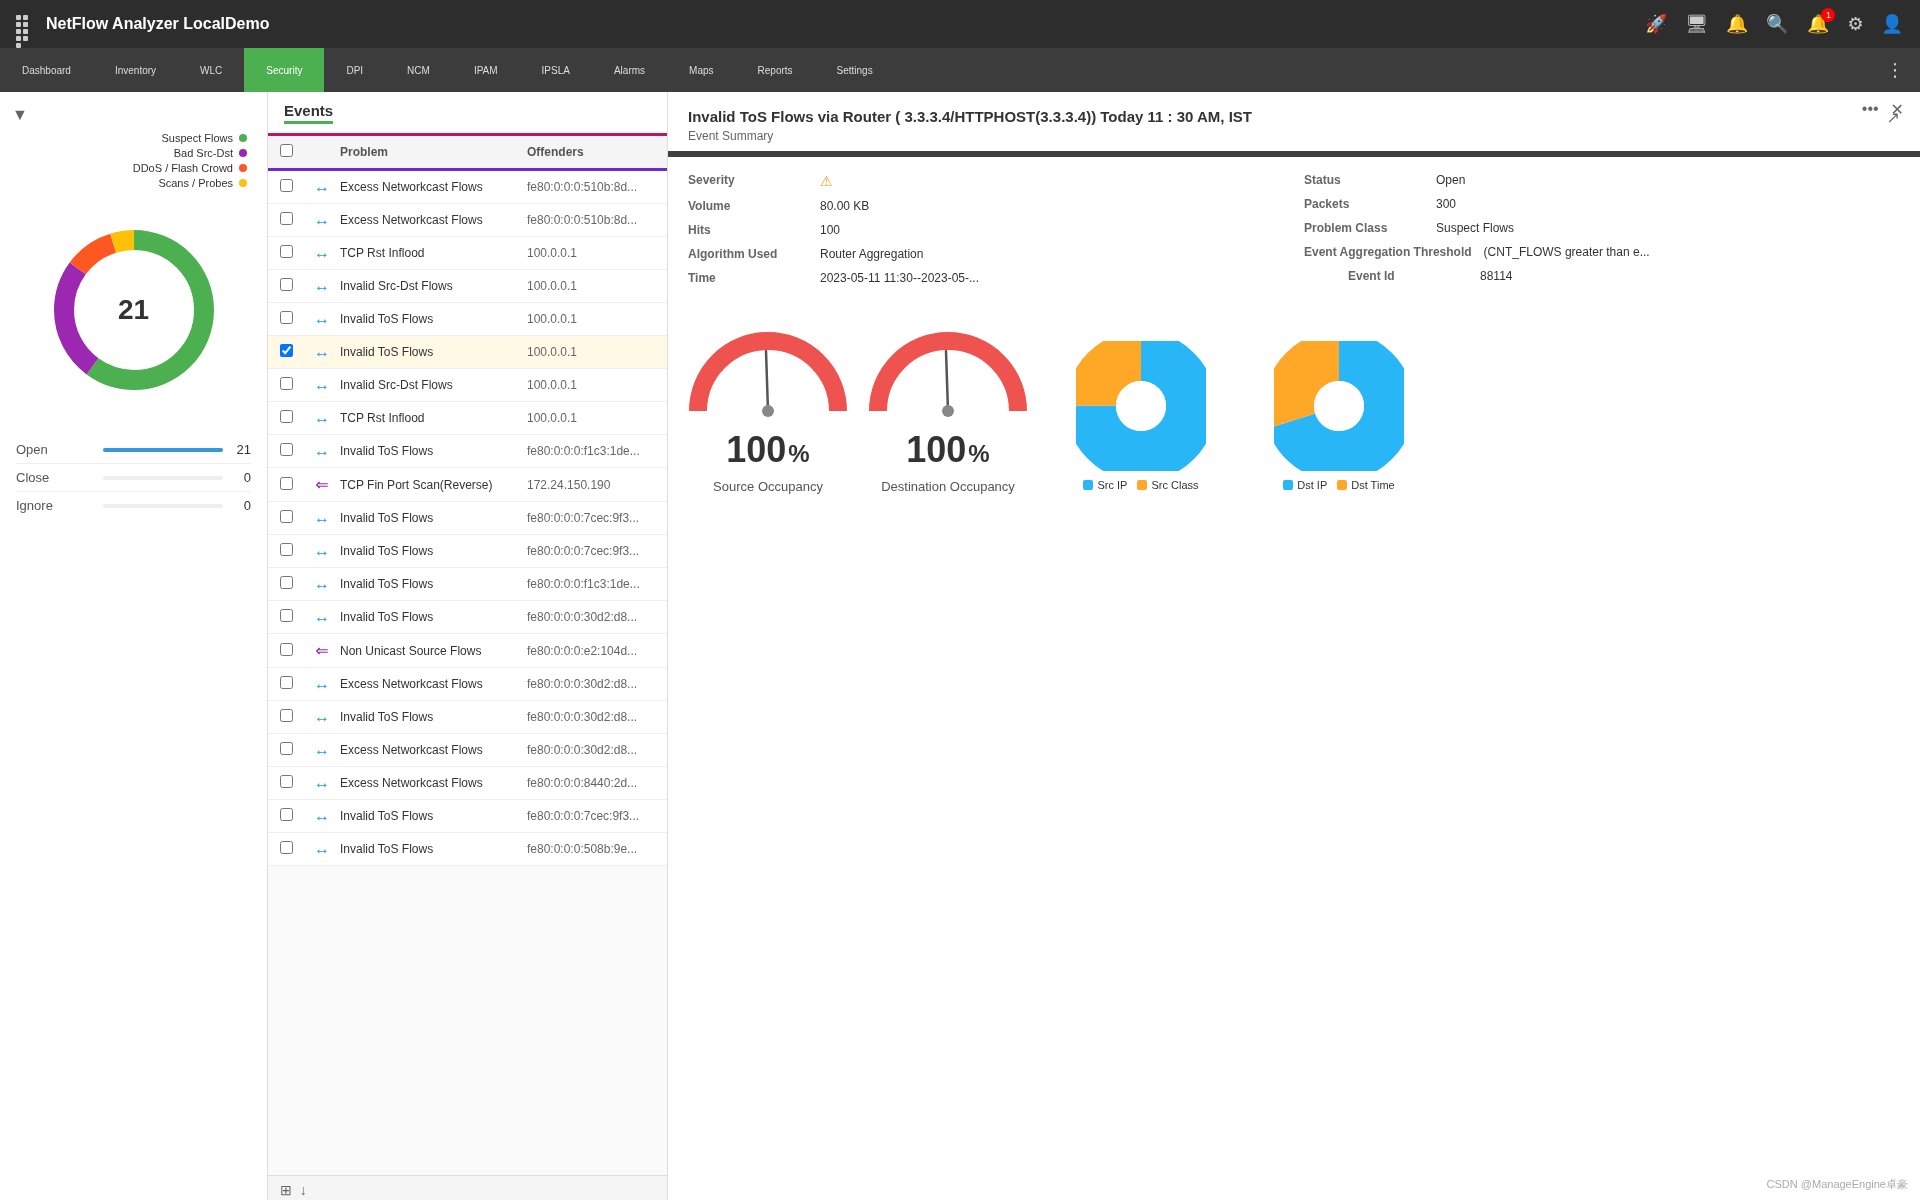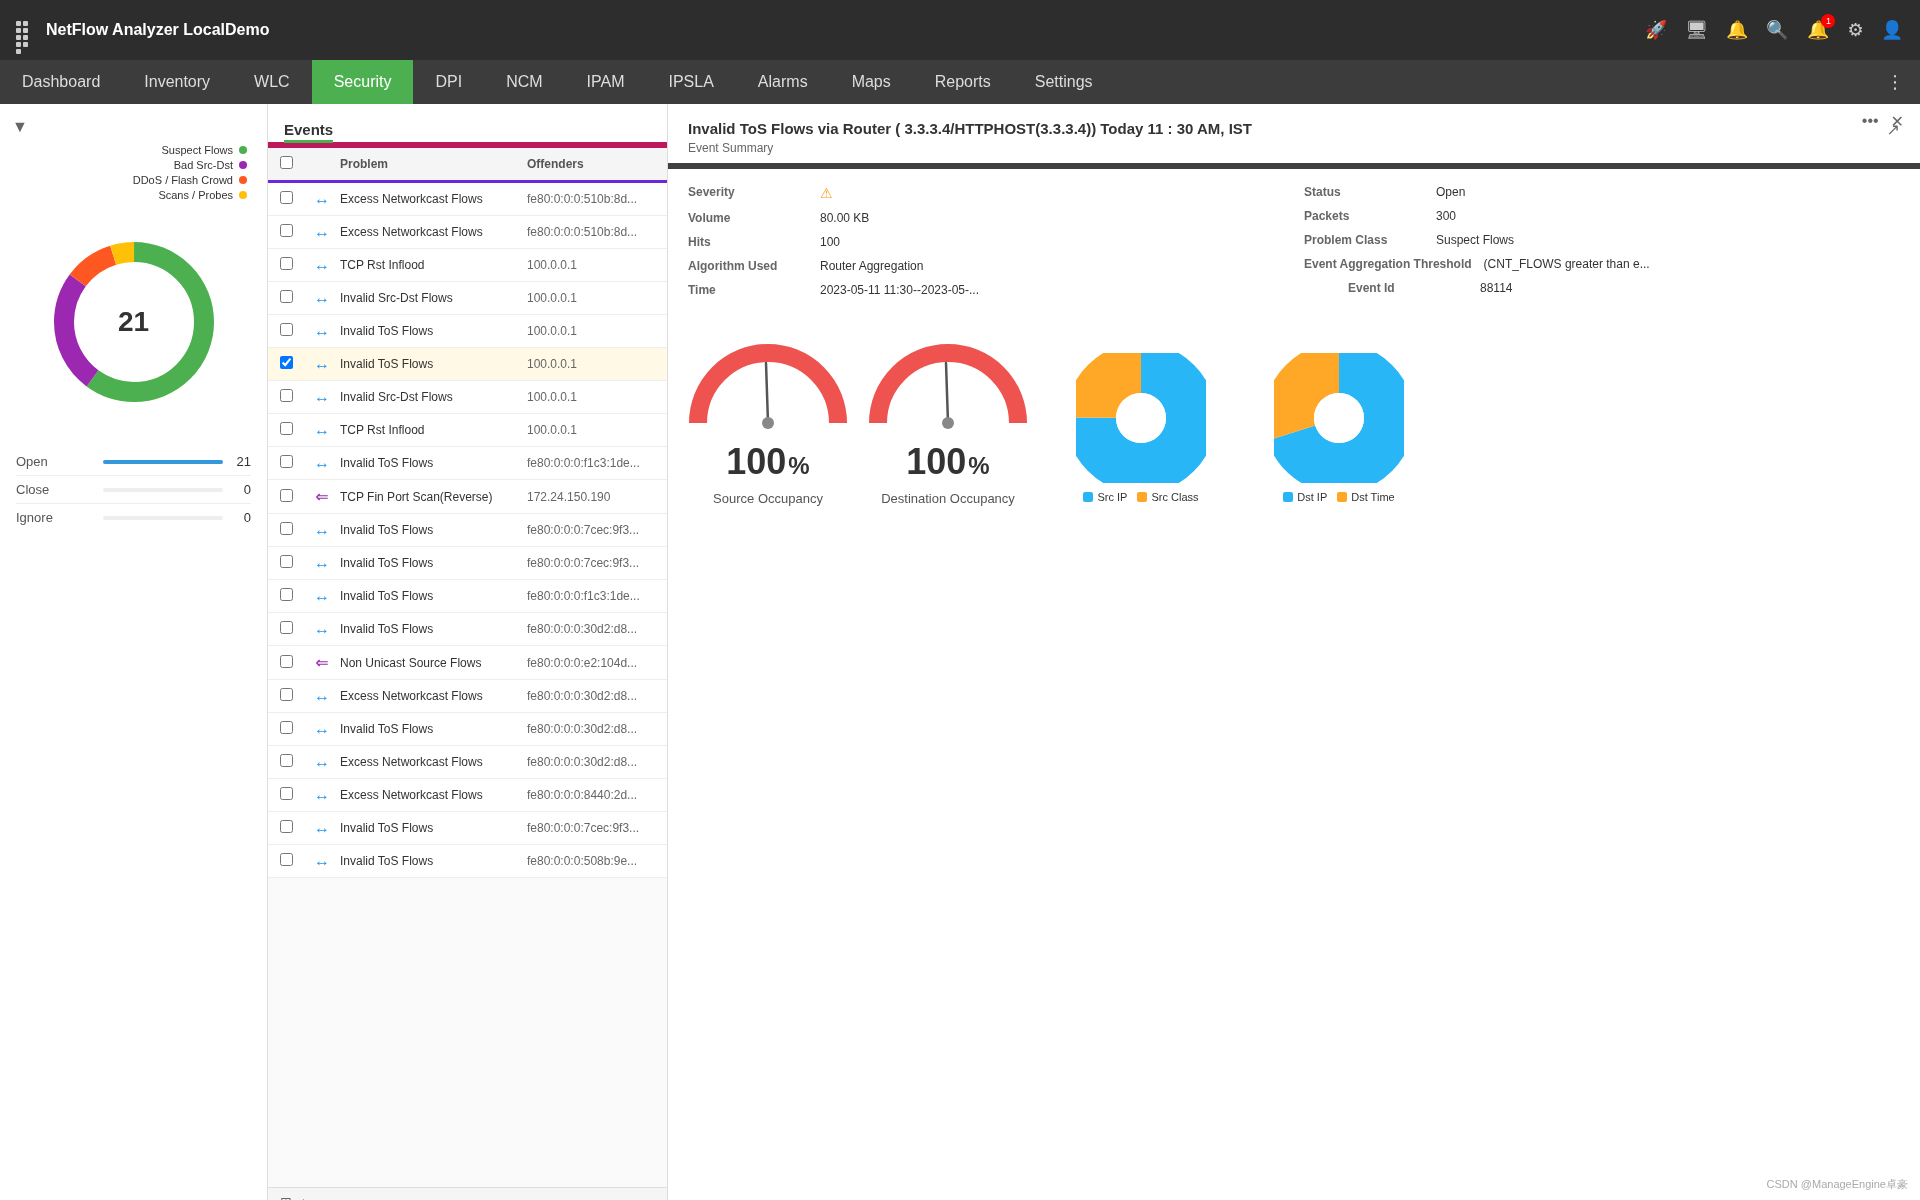--- a/index.html
+++ b/index.html
@@ -1,21 +1,21 @@
 <!DOCTYPE html>
 <html><head>
   <meta charset="utf-8">
   <style>
     * { box-sizing: border-box; margin: 0; padding: 0; }
     body { font-family: Arial, sans-serif; font-size: 13px; background: #f0f0f0; color: #333; overflow: hidden; width: 1920px; height: 1200px; }
 
     
     .top-bar {
       background: #2d2d2d;
-      height: 60px;
+      height: 48px;
       display: flex;
       align-items: center;
       padding: 0 16px;
       color: #fff;
       gap: 12px;
     }
     .top-bar-title { font-size: 16px; font-weight: bold; flex: 1; }
     .top-bar-icons { display: flex; align-items: center; gap: 18px; }
     .notification-badge {
       position: absolute;
@@ -34,21 +34,21 @@
       height: 44px;
       display: flex;
       align-items: stretch;
     }
     .nav-item {
       padding: 0 22px;
       display: flex;
       align-items: center;
       color: #ddd;
       cursor: pointer;
-      font-size: 16px;
+      font-size: 10px;
       white-space: nowrap;
     }
     .nav-item.active { background: #4caf50; color: #fff; }
     .nav-more { margin-left: auto; padding: 0 16px; display: flex; align-items: center; color: #ddd; cursor: pointer; font-size: 18px; }
 
     
     .main-layout {
       display: flex;
       height: calc(1200px - 88px);
     }
@@ -126,25 +126,25 @@
     
     .events-panel {
       width: 400px;
       background: #fafafa;
       border-right: 1px solid #ddd;
       display: flex;
       flex-direction: column;
     }
     .events-header {
       background: #fff;
-      border-bottom: 6px solid #be185d;
-      padding: 17px 16px;
+      border-bottom: 3px solid #be185d;
+      padding: 0 16px;
       height: 44px;
       display: flex;
-      align-items: flex-start;
+      align-items: center;
       gap: 8px;
     }
     .events-title { font-size: 15px; font-weight: bold; color: #333; border-bottom: 3px solid #4caf50; padding-bottom: 2px; }
     .events-table-header {
       display: flex;
       align-items: center;
       background: #f5f5f5;
       border-bottom: 3px solid #6d28d9;
       padding: 8px 0;
       font-size: 12px;

